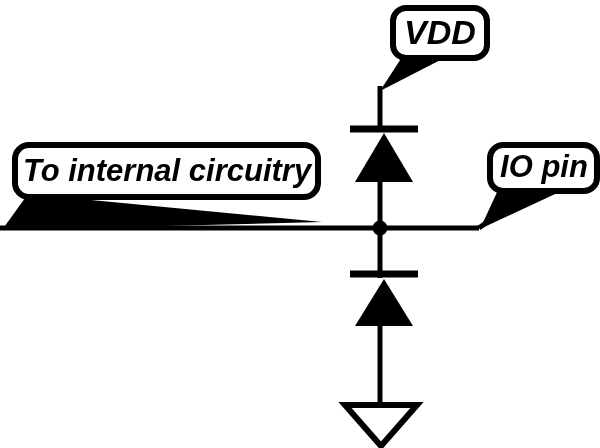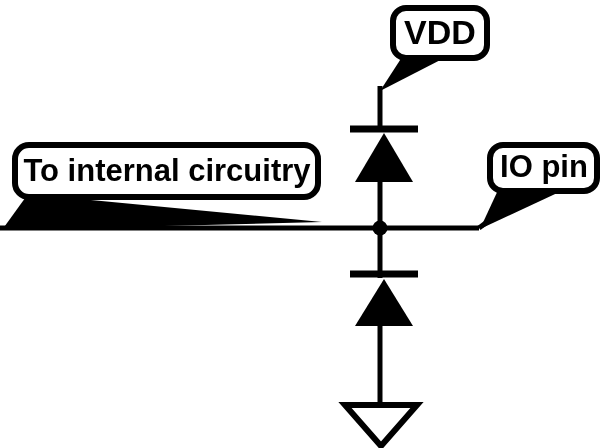--- a/index.html
+++ b/index.html
@@ -9,20 +9,21 @@
   }
   body {
     font-family: "Liberation Sans", sans-serif;
   }
   #canvas {
     position: relative;
     width: 600px;
     height: 448px;
     background: #ffffff;
     overflow: hidden;
+    font-style: italic;
   }
   #diagram-svg {
     position: absolute;
     left: 0;
     top: 0;
     width: 600px;
     height: 448px;
     display: block;
   }
   .callout-text {

